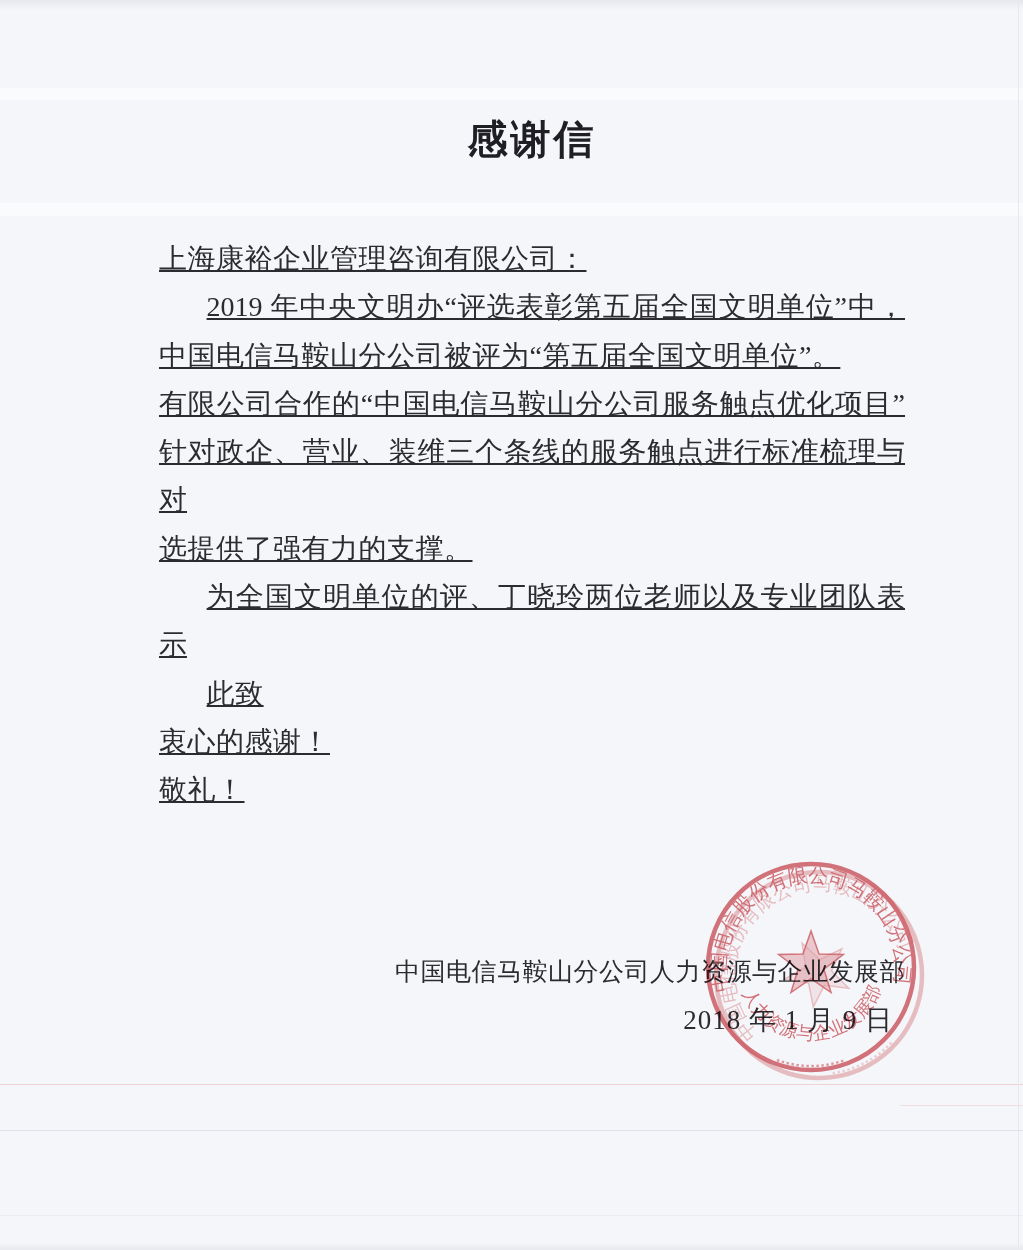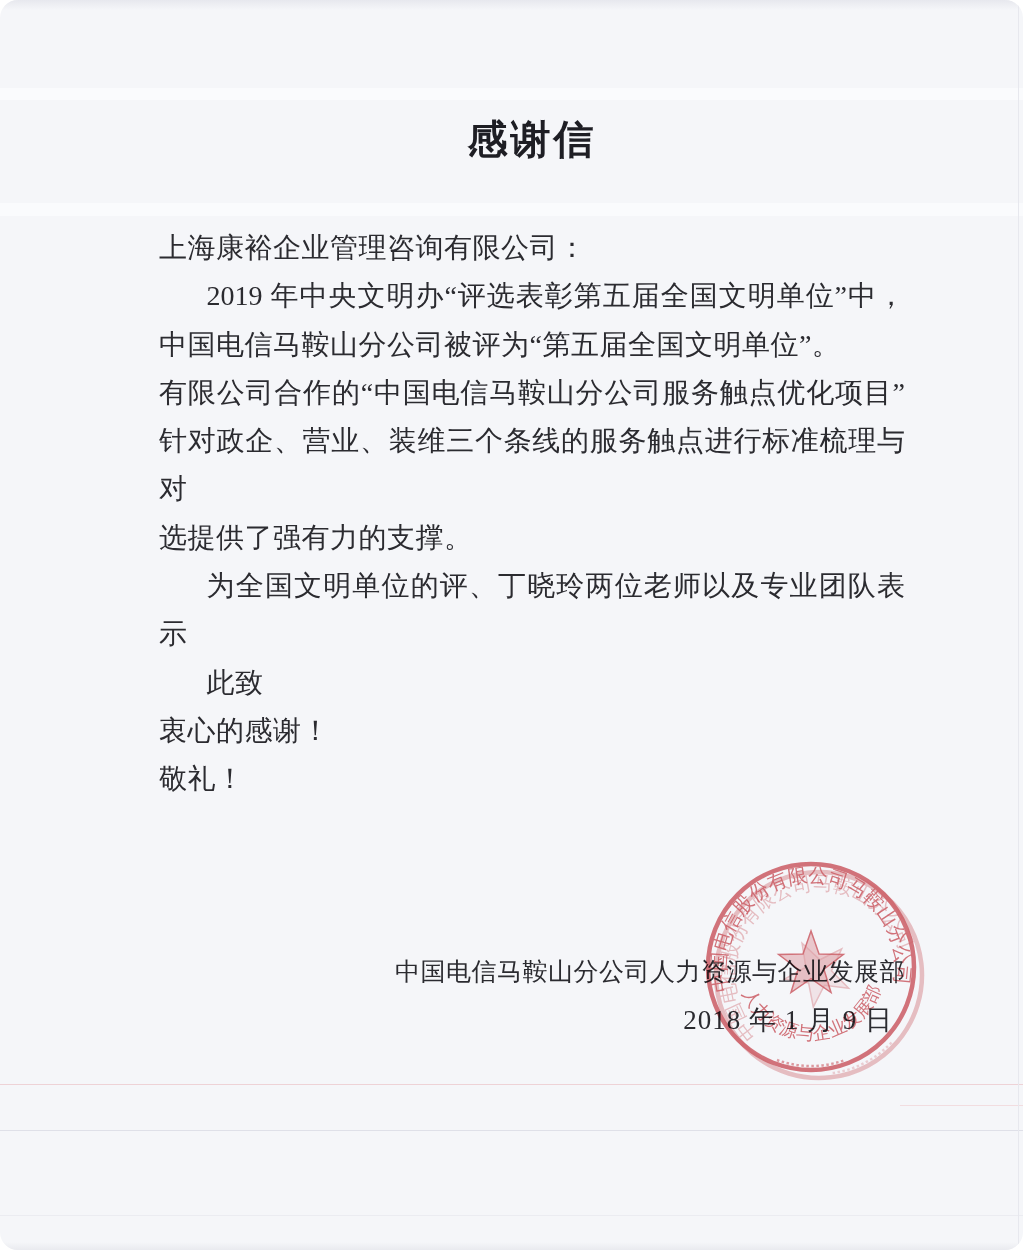--- a/index.html
+++ b/index.html
@@ -3,21 +3,20 @@
 <meta charset="utf-8">
 <style>
   html,body{margin:0;padding:0;}
   .page{
     position:relative;
     width:1023px;height:1250px;
     background:#f5f6f9;
     overflow:hidden;
     font-family:"Liberation Serif","DejaVu Serif",serif;
     color:#2b2b30;
-    border-radius:18px;
   }
   
   .band-top{position:absolute;left:0;top:0;width:100%;height:10px;
     background:linear-gradient(#e7e8ee,rgba(245,246,249,0));}
   .band-a{position:absolute;left:0;top:88px;width:100%;height:12px;background:#fafbfd;}
   .band-b{position:absolute;left:0;top:203px;width:100%;height:13px;background:#fafbfd;}
   .line-pink{position:absolute;left:0;top:1084px;width:100%;height:1px;background:#eed2d6;}
   .line-pink2{position:absolute;left:900px;top:1105px;width:123px;height:1px;background:#f2dde0;}
   .line-grey{position:absolute;left:0;top:1130px;width:100%;height:1px;background:#dfe0e8;}
   .line-faint{position:absolute;left:0;top:1215px;width:100%;height:1px;background:#ebecf1;}
@@ -25,23 +24,24 @@
   .band-bottom{position:absolute;left:0;bottom:0;width:100%;height:8px;
     background:linear-gradient(rgba(245,246,249,0),#e9eaef);}
 
   .title{
     position:absolute;left:159px;top:112px;width:746px;
     text-align:center;
     font-size:40px;font-weight:700;letter-spacing:3px;
     color:#1e1e24;
   }
   .body{
-    position:absolute;left:159px;top:224px;width:746px;
+    position:absolute;left:159px;top:235px;width:746px;
     font-size:28px;line-height:48.3px;
     letter-spacing:0.5px;
+    text-decoration:underline;
   }
   .body .bline{white-space:nowrap;}
   .body .bline.full{white-space:normal;text-align:justify;text-align-last:justify;letter-spacing:0;}
   .body .bline.indent{text-indent:1.7em;}
 
   .sig-block{
     position:absolute;top:948px;right:118px;
     text-align:right;line-height:48px;
   }
   .sig-line{font-size:25px;letter-spacing:0.5px;}

